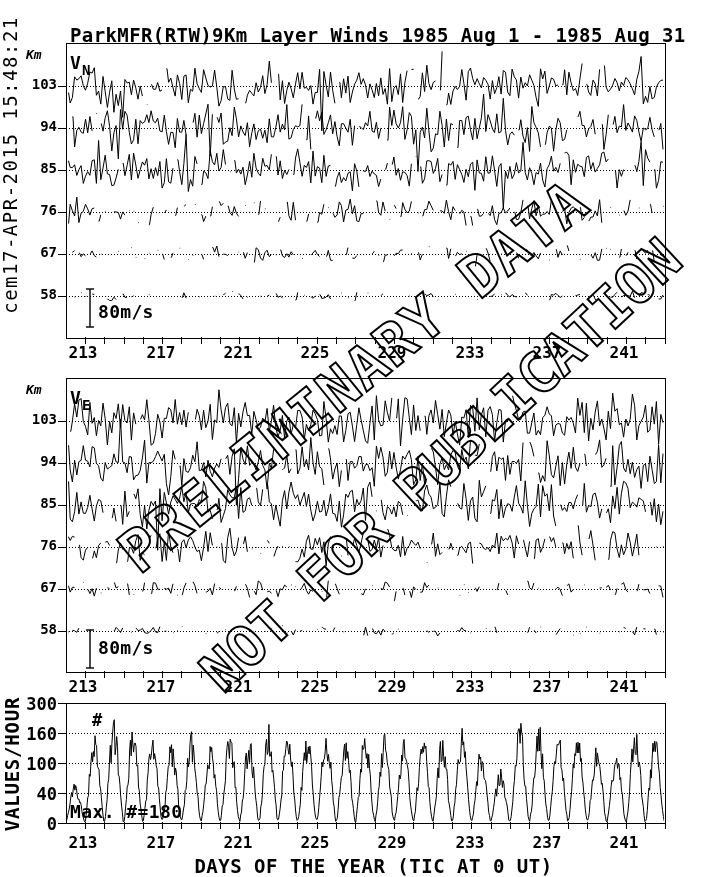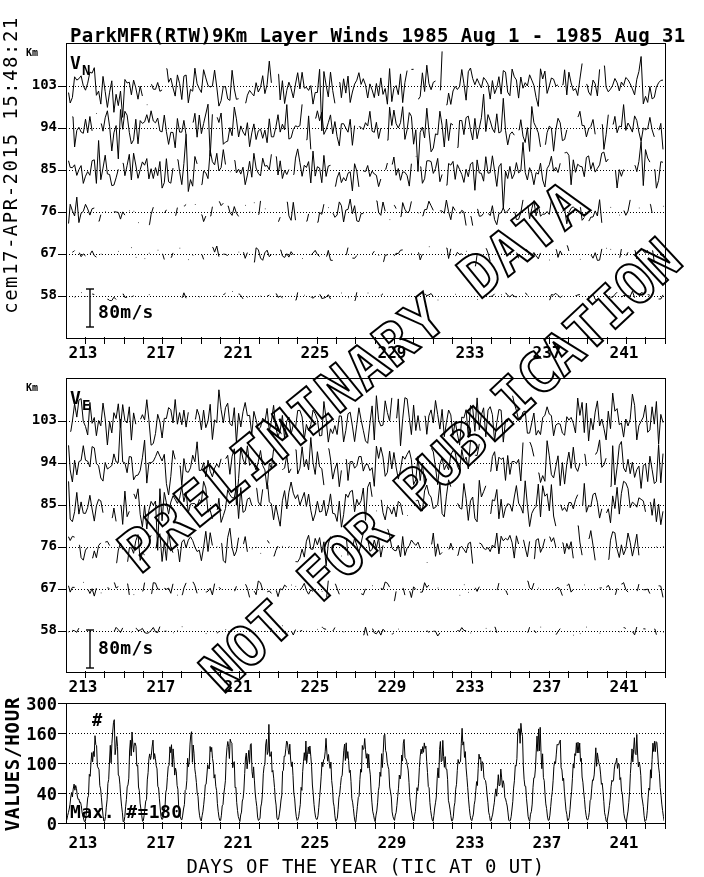--- a/index.html
+++ b/index.html
@@ -1,30 +1,30 @@
 <!DOCTYPE html>
 <html><head>
 <meta charset="utf-8">
 <style>
   html,body{margin:0;padding:0;background:#fff;}
   body{width:704px;height:877px;position:relative;overflow:hidden;
        font-family:"DejaVu Sans Mono",monospace;color:#000;}
   .abs{position:absolute;white-space:nowrap;}
   .ttl{font-size:19px;font-weight:bold;letter-spacing:0.4px;}
   .stamp{font-size:19px;letter-spacing:1.5px;transform:rotate(-90deg);}
-  .km{font-size:10px;font-weight:bold;}
+  .km{font-size:13px;font-weight:bold;font-style:italic;}
   .alt{font-size:14px;font-weight:bold;width:43px;text-align:right;left:14px;}
   .vlab{font-size:18px;font-weight:bold;}
   .vsub{font-size:14px;font-weight:bold;}
   .sb{font-size:18px;font-weight:bold;letter-spacing:0.3px;}
   .xt{font-size:16px;font-weight:bold;width:64px;text-align:center;position:absolute;}
   .yt3{font-size:17px;font-weight:bold;width:43px;text-align:right;left:14px;}
   .hash{font-size:17px;font-weight:bold;}
   .maxl{font-size:18px;font-weight:bold;letter-spacing:0.4px;}
-  .xaxt{font-size:19px;font-weight:normal;letter-spacing:0.5px;width:599px;text-align:center;left:66px;}
+  .xaxt{font-size:19px;font-weight:bold;letter-spacing:0.5px;width:599px;text-align:center;left:74px;}
   .ylab3{font-size:19px;font-weight:bold;letter-spacing:0.8px;width:160px;text-align:center;
          transform:rotate(-90deg);}
   .wm{font-weight:bold;color:transparent;-webkit-text-stroke:2px #000;
       transform-origin:0 50%;pointer-events:none;z-index:6;}
   .wm1{font-size:58px;letter-spacing:1.5px;transform:rotate(-39deg);}
   .wm2{font-size:56px;letter-spacing:-0.5px;transform:rotate(-43deg);}
   #plot{position:absolute;left:0;top:0;z-index:2;}
   .txt{z-index:4;}
 </style>
 </head>

